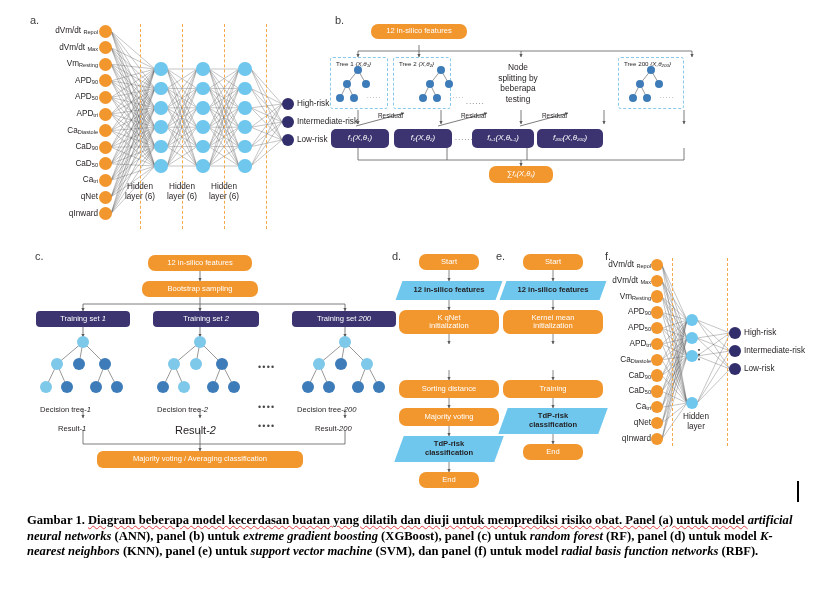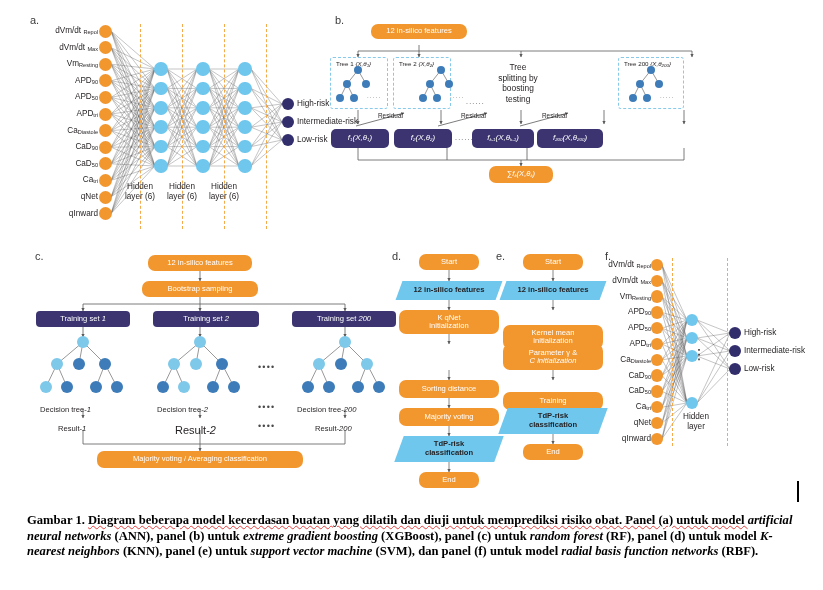--- a/index.html
+++ b/index.html
@@ -435,23 +435,23 @@
       </svg>
       <div class="node n-mblue" style="left: 646.75px; top: 65.75px; width: 8.5px; height: 8.5px;"></div>
       <div class="node n-mblue" style="left: 635.75px; top: 79.75px; width: 8.5px; height: 8.5px;"></div>
       <div class="node n-mblue" style="left: 654.75px; top: 79.75px; width: 8.5px; height: 8.5px;"></div>
       <div class="node n-mblue" style="left: 628.75px; top: 93.75px; width: 8.5px; height: 8.5px;"></div>
       <div class="node n-mblue" style="left: 642.75px; top: 93.75px; width: 8.5px; height: 8.5px;"></div>
       <div class="dots" style="left: 660px; top: 93px; font-size: 6px;">.....</div>
     </div>
 
   <div class="nodesplit" style="left:470px; top:62px; width:96px;">
-    <span>Tree</span><br>
+    <span>Node</span><br>
     <span>splitting by</span><br>
-    <span>boosting</span><br>
+    <span>beberapa</span><br>
     <span>testing</span>
   </div>
 
   <div class="dots" style="left:466px; top:98px; font-size:7px;">......</div>
 
   <div class="plain" style="left:378px; top:112px; font-size:6.4px;">Residual</div>
   <div class="plain" style="left:461px; top:112px; font-size:6.4px;">Residual</div>
   <div class="plain" style="left:542px; top:112px; font-size:6.4px;">Residual</div>
 
   <div class="box box-navy" style="left:331px; top:129px; width:58px; height:19px;">
@@ -595,21 +595,21 @@
     <span>Result-</span><i><span>2</span></i>
   </div>
   <div class="plain" style="left:315px; top:424px; font-size:7.6px;">
     <span>Result-</span><i><span>200</span></i>
   </div>
 
   <div class="dots" style="left:258px; top:362px; font-size:9px;">••••</div>
   <div class="dots" style="left:258px; top:402px; font-size:9px;">••••</div>
   <div class="dots" style="left:258px; top:421px; font-size:9px;">••••</div>
 
-  <div class="box box-orange" style="left:97px; top:451px; width:206px; height:17px;">Majority voting / Averaging classification</div>
+  <div class="box box-orange" style="left:97px; top:451px; width:206px; height:17px;border-radius:6px;">Majority voting / Averaging classification</div>
 
   <div class="panel-letter" style="left:392px; top:250px;">d.</div>
 
   <svg class="ov" width="823" height="510">
     <defs>
       <marker id="arrD" markerWidth="5" markerHeight="5" refX="3.6" refY="2" orient="auto">
         <path d="M0,0 L4,2 L0,4 z" fill="#5a5a5a"></path>
       </marker>
     </defs>
     <g stroke="#6a6a6a" stroke-width="0.8" fill="none">
@@ -652,29 +652,25 @@
       <path d="M553,398 L553,408" marker-end="url(#arrD)"></path>
       <path d="M553,434 L553,444" marker-end="url(#arrD)"></path>
     </g>
   </svg>
 
   <div class="box box-orange" style="left:523px; top:254px; width:60px; height:16px;">Start</div>
   <div class="para" style="left:503px; top:281px; width:100px; height:19px;">
     <div class="skew"></div>
     <span class="txt">12 in-silico features</span>
   </div>
-  <div class="box box-orange" style="left:503px; top:325px; width:100px; height:24px; flex-direction:column;">
+  <div class="box box-orange" style="left:503px; top:310px; width:100px; height:24px; flex-direction:column;">
     <span>Kernel mean</span>
     <span>initialization</span>
   </div>
-  <div class="box box-orange" style="left:503px; top:344px; width:100px; height:26px; flex-direction:column;">
-    <span>Parameter γ &amp;</span>
-    <span><i>C initialization</i></span>
-  </div>
-  <div class="box box-orange" style="left:503px; top:380px; width:100px; height:18px;margin-top:12px;">Training</div>
+  <div class="box box-orange" style="left:503px; top:380px; width:100px; height:18px;">Training</div>
   <div class="para" style="left:503px; top:408px; width:100px; height:26px; flex-direction:column;">
     <div class="skew"></div>
     <span class="txt">TdP-risk</span>
     <span class="txt">classification</span>
   </div>
   <div class="box box-orange" style="left:523px; top:444px; width:60px; height:16px;">End</div>
 
   <div class="panel-letter" style="left:605px; top:250px;">f.</div>
 
   <svg class="ov" width="823" height="510">

